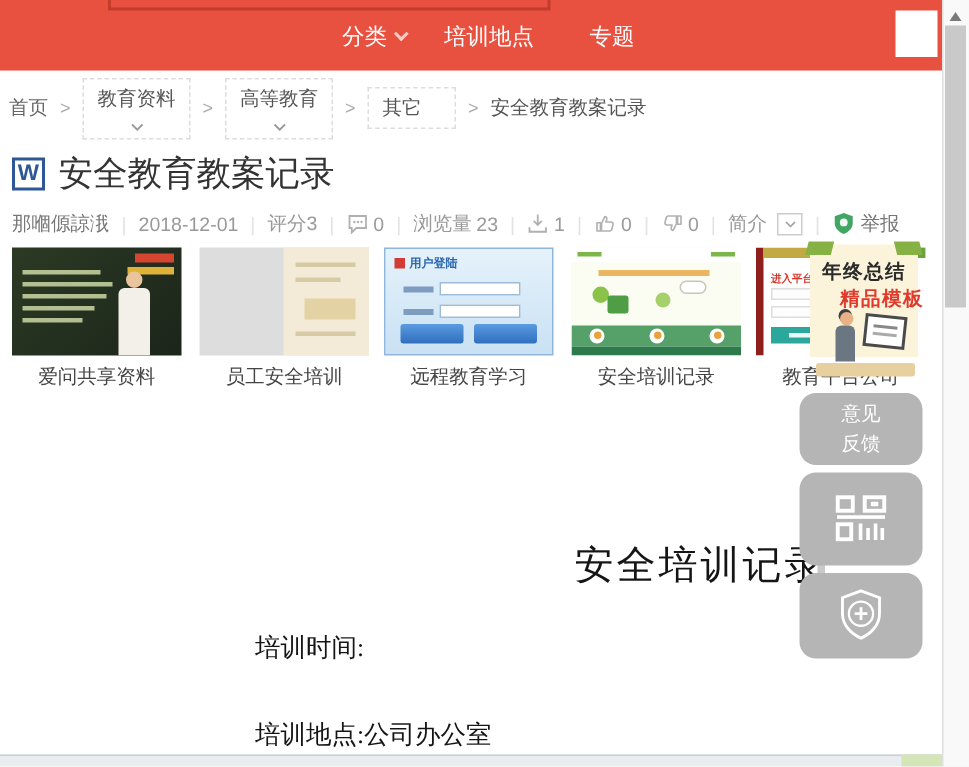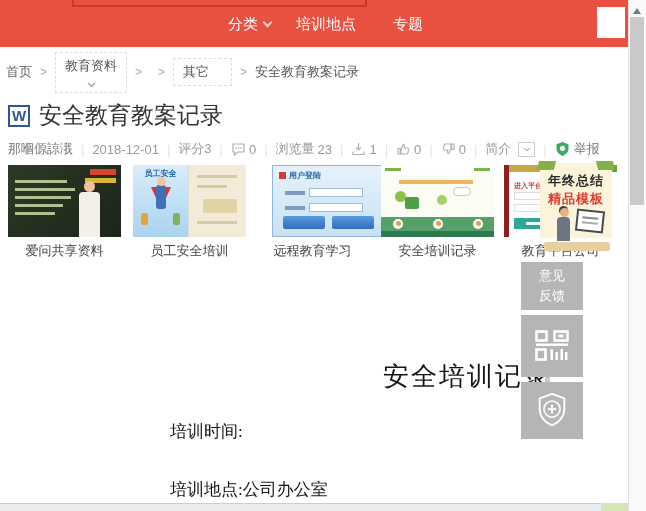--- a/index.html
+++ b/index.html
@@ -62,21 +62,21 @@
   .t2-left { position:absolute; left:0; top:0; width:55px; height:72px; background:linear-gradient(#d9edfb,#a9d3ef); }
   .t2-title { position:absolute; left:0; top:3px; width:55px; text-align:center; font-size:8px;
               font-weight:bold; color:#1c62ae; }
   .t2 .cape { position:absolute; left:18px; top:22px; width:0; height:0;
               border-left:10px solid transparent; border-right:10px solid transparent; border-top:22px solid #d5382e; }
   .t2 .man { position:absolute; left:23px; top:20px; width:10px; height:24px; background:#3f70b5; border-radius:3px; }
   .t2 .mhead { position:absolute; left:24px; top:12px; width:9px; height:9px; border-radius:50%; background:#f2c79e; }
   .t2 .kid { position:absolute; width:7px; height:12px; border-radius:2px; background:#e6a23c; }
   .t2-right { position:absolute; left:56px; top:0; width:57px; height:72px; background:#f3ebd7; }
   .t2-right .bar { position:absolute; background:#d7cba6; }
-  .t3 { background:linear-gradient(#e5f2fb,#c9e1f3); border:1px solid #8fb6dc;margin-left:16px; }
+  .t3 { background:linear-gradient(#e5f2fb,#c9e1f3); border:1px solid #8fb6dc; }
   .t3-title { position:absolute; left:6px; top:4px; display:flex; align-items:center; gap:3px;
               font-size:8px; font-weight:bold; color:#2a67b2; }
   .t3-logo { width:7px; height:7px; background:#d23c35; }
   .t3 .lab { position:absolute; left:12px; width:20px; height:4px; background:#7d9cc0; }
   .t3 .inp { position:absolute; left:36px; width:54px; height:9px; background:#fff; border:1px solid #9cbcd8; }
   .t3-btnbar { position:absolute; left:10px; right:10px; bottom:7px; height:13px; display:flex; gap:7px; }
   .t3-btn { flex:1; background:linear-gradient(#5b9be0,#2f6fbe); border-radius:2px; }
   .t4-top { position:absolute; left:0; top:0; width:113px; height:10px; background:#fff; }
   .t4-top .g { position:absolute; top:3px; width:16px; height:3px; background:#7ab648; }
   .t4-mid { position:absolute; left:0; top:10px; width:113px; height:42px; background:#fbfcf2; }
@@ -99,33 +99,33 @@
   .t5 .btn::after { content:""; position:absolute; left:12px; top:4px; width:16px; height:3px; background:#eafaf8; }
 
   
   .ad-card { position:absolute; left:540px; top:163px; width:72px; height:75px; background:#fbf4da;
              cursor:pointer; z-index:5;padding-left:27px; }
   .ad-rib { position:absolute; top:-2px; width:17px; height:9px; background:#85b145; }
   .ad-rib.l { left:-2px; transform:skewX(-14deg); }
   .ad-rib.r { right:-2px; transform:skewX(14deg); }
   .ad-line1 { position:absolute; left:0; top:9px; width:72px; text-align:center;
               font-size:13px; font-weight:bold; color:#2b2b2b; letter-spacing:1px; }
-  .ad-line2 { position:absolute; left:0; top:27px; width:72px; text-align:center;
+  .ad-line2 { position:absolute; left:12px; top:27px; width:72px; text-align:center;
               font-size:13px; font-weight:bold; color:#e03a2e; letter-spacing:1px; }
   .ad-scene { position:absolute; left:544px; top:208px; width:66px; height:46px; z-index:6; pointer-events:none; }
   .ad-board { position:absolute; right:6px; top:2px; width:28px; height:22px; background:#fff;
               border:2px solid #4a4a4a; transform:rotate(6deg); }
   .ad-board::after { content:""; position:absolute; left:4px; top:5px; width:16px; height:2px; background:#888; box-shadow:0 5px 0 #aaa; }
   .ad-person-head { position:absolute; left:16px; top:0; width:9px; height:9px; border-radius:50%; background:#e9b286; box-shadow:-1px -2px 0 #3c3f45; }
   .ad-person-body { position:absolute; left:13px; top:9px; width:13px; height:24px; border-radius:4px 4px 0 0; background:#6b7683; }
   .ad-desk { position:absolute; left:0; top:34px; width:66px; height:9px; background:#e7cf9f; border-radius:2px; }
 
   
-  .sb { position:absolute; left:521px; width:62px; background:#b5b5b5; z-index:7;
-        display:flex; align-items:center; justify-content:center; cursor:pointer; }
+  .sb { position:absolute; left:533px; width:82px; background:#b5b5b5; z-index:7;
+        display:flex; align-items:center; justify-content:center; cursor:pointer;border-radius:11px; }
   .sb-feedback { top:262px; height:48px; color:#fff; font-size:13px; text-align:center; line-height:1.55; }
   .sb-qr { top:315px; height:62px; }
   .sb-shield { top:382px; height:57px; }
 
   
   .p-serif { position:absolute; font-family:Liberation Serif, serif; color:#151515; white-space:nowrap; }
   .p-title { left:383px; top:359px; font-size:26px; letter-spacing:2px; }
   .p-line1 { left:170px; top:420px; font-size:17px; }
   .p-line2 { left:170px; top:478px; font-size:17px; }
   .mini-scroll { position:absolute; left:545px; width:5px; background:#c9c9c9; cursor:pointer; }
@@ -164,20 +164,28 @@
     <span class="crumb-sep">&gt;</span>
     <span class="crumb-box">
       <span>教育资料</span>
       <span class="crumb-chev">
           <svg width="9" height="6" viewBox="0 0 9 6">
             <path d="M1 1l3.5 3.5L8 1" stroke="#999" stroke-width="1.2" fill="none"></path>
           </svg>
         </span>
     </span>
     <span class="crumb-sep">&gt;</span>
+    <span class="crumb-box">
+      <span>高等教育</span>
+      <span class="crumb-chev">
+          <svg width="9" height="6" viewBox="0 0 9 6">
+            <path d="M1 1l3.5 3.5L8 1" stroke="#999" stroke-width="1.2" fill="none"></path>
+          </svg>
+        </span>
+    </span>
     <span class="crumb-sep">&gt;</span>
     <span class="crumb-box" style="padding-right:22px">
       <span>其它</span>
     </span>
     <span class="crumb-sep">&gt;</span>
     <span style="color:#555">安全教育教案记录</span>
   </div>
 
   <div class="title-row">
     <span class="w-icon">W</span>
@@ -256,28 +264,20 @@
       <div class="red-tag"></div>
       <div class="yellow-tag"></div>
       <div class="head"></div>
       <div class="body"></div>
     </div>
     <div class="thumb-caption">爱问共享资料</div>
   </div>
 
   <div class="thumb t2" style="left:133px">
     <div class="thumb-img">
-      <div class="t2-left">
-        <div class="t2-title">员工安全</div>
-        <div class="cape"></div>
-        <div class="man"></div>
-        <div class="mhead"></div>
-        <div class="kid" style="left:8px;top:48px"></div>
-        <div class="kid" style="left:40px;top:48px;background:#7cb65a"></div>
-      </div>
       <div class="t2-right">
         <div class="bar" style="left:8px;top:10px;width:40px;height:3px"></div>
         <div class="bar" style="left:8px;top:20px;width:30px;height:3px"></div>
         <div class="bar" style="left:14px;top:34px;width:34px;height:14px;background:#e3d3a4"></div>
         <div class="bar" style="left:8px;top:56px;width:40px;height:3px"></div>
       </div>
     </div>
     <div class="thumb-caption">员工安全培训</div>
   </div>
 

